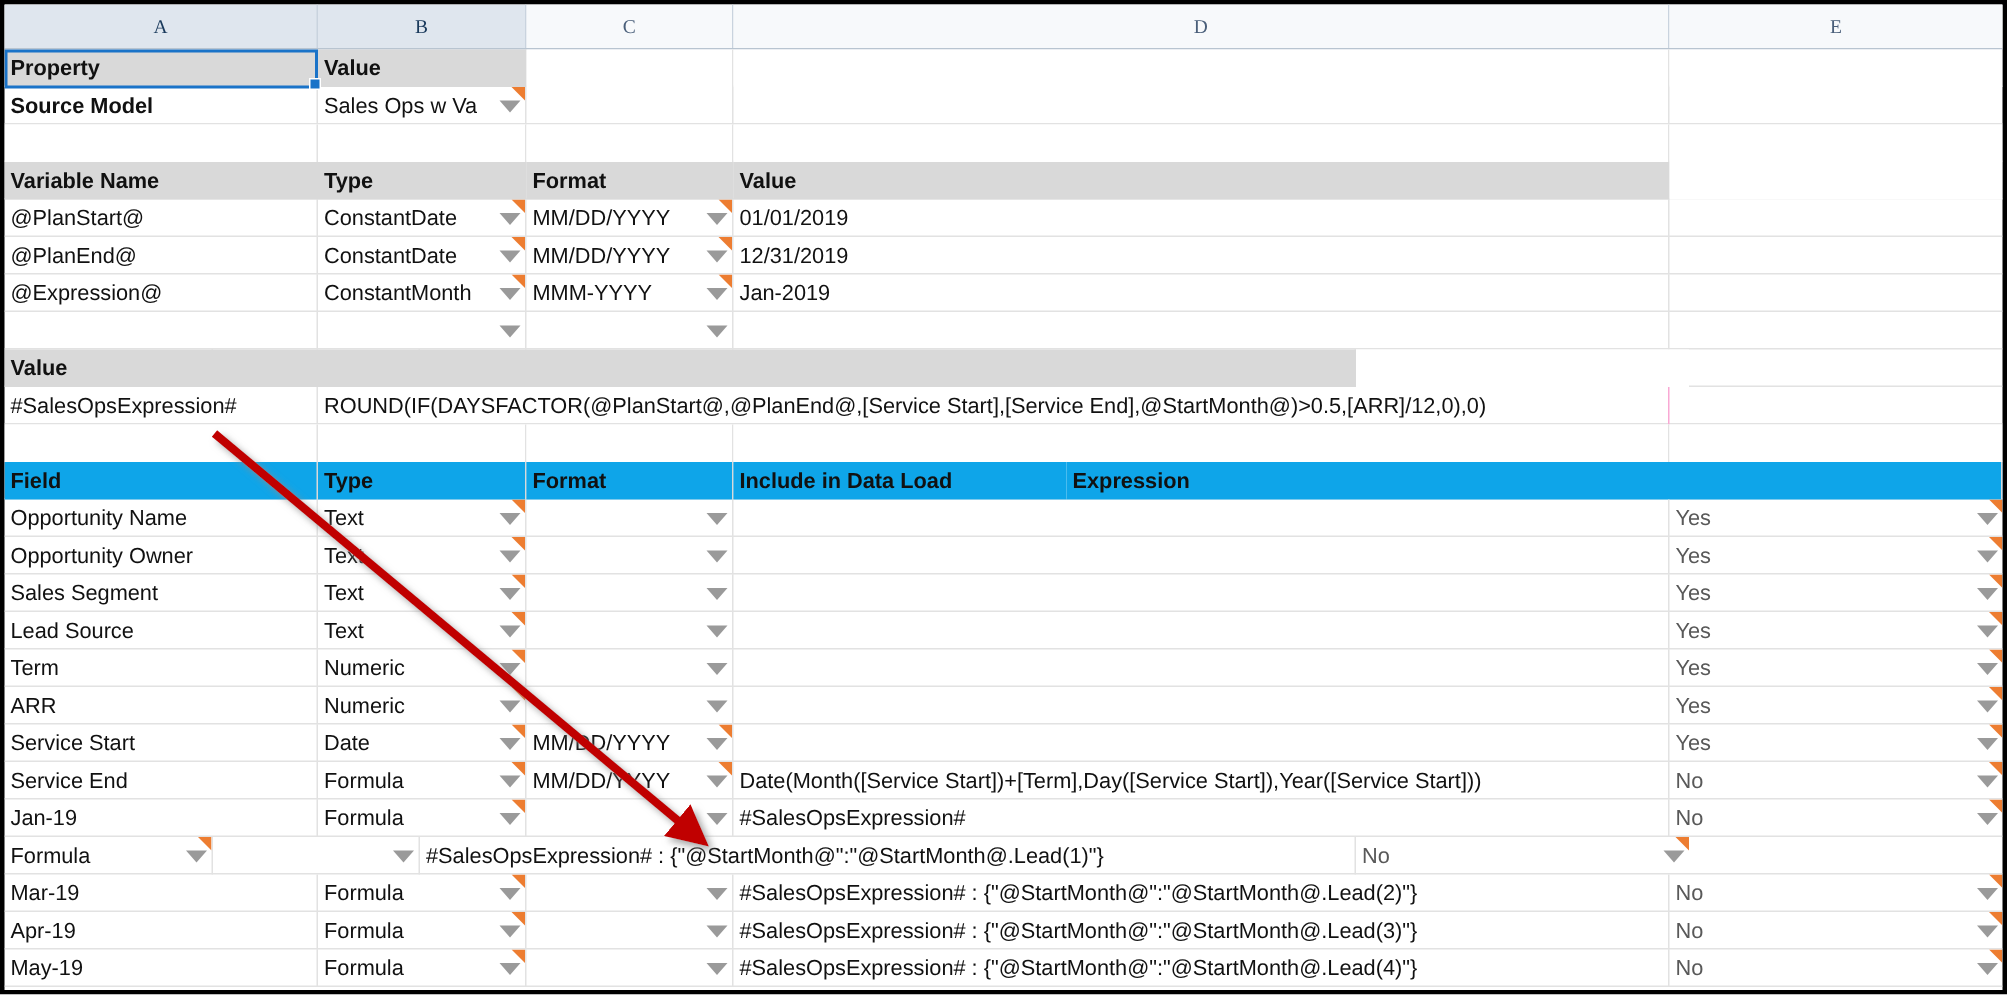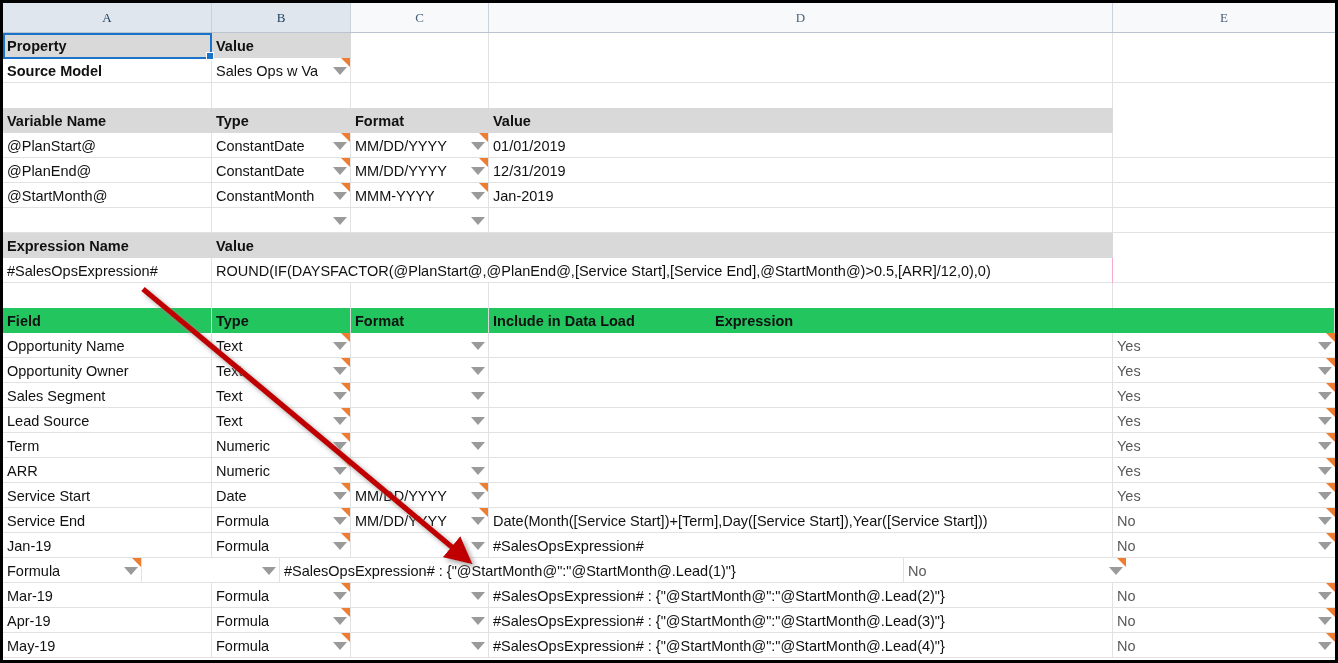--- a/index.html
+++ b/index.html
@@ -60,21 +60,21 @@
   }
   .cA { width: 209px; }
   .cB { width: 139px; }
   .cC { width: 138px; }
   .cD { width: 624px; }
   .cE { width: 222px; border-right: none; }
 
   .hdrband .cell { background: #d9d9d9; font-weight: bold; border-right-color: #d9d9d9; }
   .hdrband .cell.plain { background: #ffffff; border-right-color: #e2e2e2; font-weight: normal; }
 
-  .fieldband .cell { background: #22c55e; font-weight: bold; border-right-color: #d9d9d9; }
+  .fieldband .cell { background: #0ea5e9; font-weight: bold; border-right-color: #d9d9d9; }
 
   .blankrow .cell { background: #ffffff; }
 
   
   .dd {
     position: absolute;
     right: 3px; top: 50%;
     transform: translateY(-50%);
     width: 0; height: 0;
     border-left: 7px solid transparent;
@@ -194,21 +194,21 @@
       <div class="cell cC">
         <span>MM/DD/YYYY</span>
         <span class="dd"></span>
         <span class="cmt"></span>
       </div>
       <div class="cell cD">12/31/2019</div>
       <div class="cell cE"></div>
     </div>
 
     <div class="row">
-      <div class="cell cA">@StartMonth@</div>
+      <div class="cell cA">@Expression@</div>
       <div class="cell cB">
         <span style="max-width:108px;overflow:hidden;white-space:nowrap;display:inline-block">ConstantMonth</span>
         <span class="dd"></span>
         <span class="cmt"></span>
       </div>
       <div class="cell cC">
         <span>MMM-YYYY</span>
         <span class="dd"></span>
         <span class="cmt"></span>
       </div>
@@ -224,21 +224,20 @@
       </div>
       <div class="cell cC">
         <span></span>
         <span class="dd"></span>
       </div>
       <div class="cell cD"></div>
       <div class="cell cE"></div>
     </div>
 
     <div class="row hdrband">
-      <div class="cell cA">Expression Name</div>
       <div class="cell cB">Value</div>
       <div class="cell cC"></div>
       <div class="cell cD"></div>
       <div class="cell cE plain"></div>
     </div>
 
     <div class="row">
       <div class="cell cA">#SalesOpsExpression#</div>
       <div class="cell" style="width:901px;border-right:1px solid #f9a8d4">ROUND(IF(DAYSFACTOR(@PlanStart@,@PlanEnd@,[Service Start],[Service End],@StartMonth@)&gt;0.5,[ARR]/12,0),0)</div>
       <div class="cell cE"></div>

